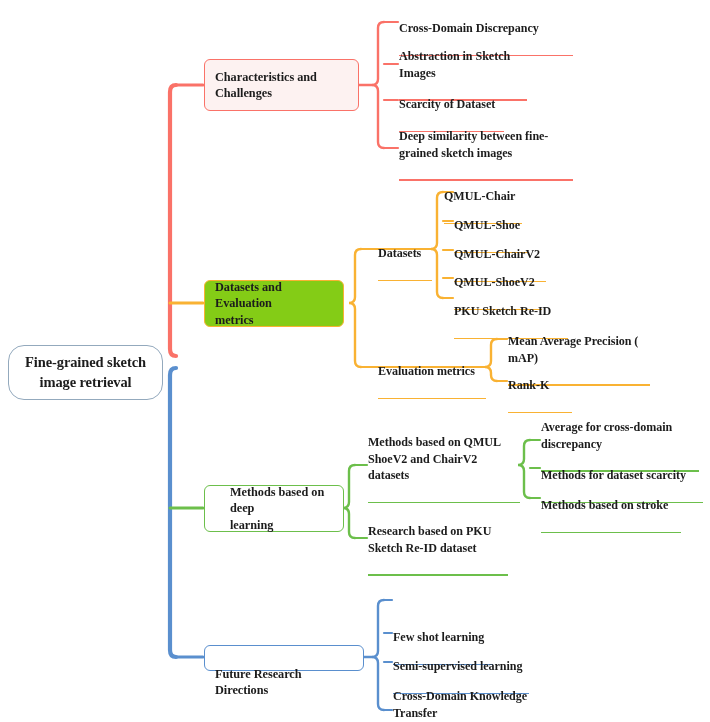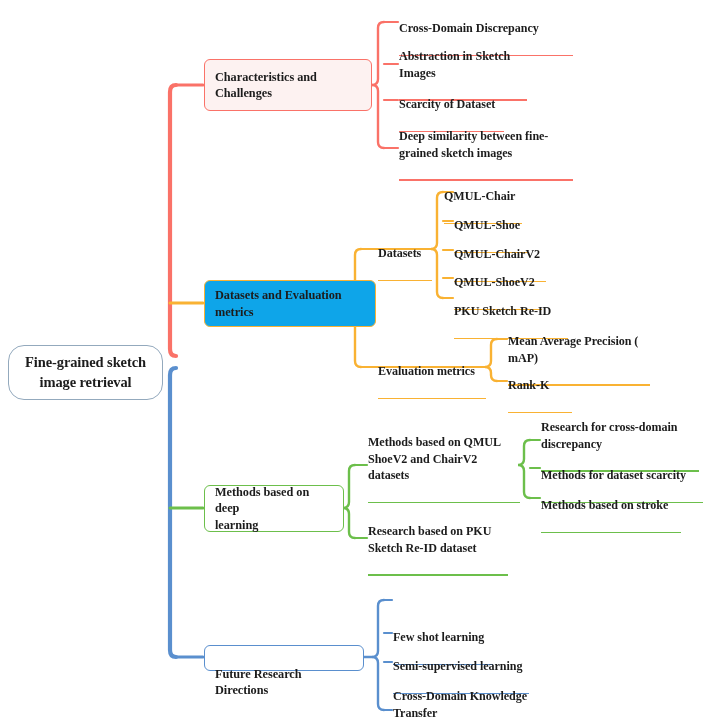--- a/index.html
+++ b/index.html
@@ -130,43 +130,43 @@
     <path d="M384 633 H392" stroke="#5a8fce" stroke-width="2.2" stroke-linecap="round"></path>
     <path d="M384 662 H392" stroke="#5a8fce" stroke-width="2.2" stroke-linecap="round"></path>
     <path d="M384 710 H392" stroke="#5a8fce" stroke-width="2.2" stroke-linecap="round"></path>
   </svg>
 
   <div class="root-node" style="left:8px; top:345px; width:155px; height:55px;border-radius:16px;">
     <span style="white-space:pre-line;">Fine-grained sketch
 image retrieval</span>
   </div>
 
-  <div class="branch-node" style="left:204px; top:59px; width:168px; height:52px;
+  <div class="branch-node" style="left:204px; top:59px; width:155px; height:52px;
               border:1.3px solid #fa7268; background:#fdf2f1;">
     <span style="white-space:pre-line;">Characteristics and
 Challenges</span>
   </div>
 
   <div class="uline-node" style="left:399px; top:4px; width:174px; color:#fa7268;">
     <span>Cross-Domain Discrepancy</span>
   </div>
   <div class="uline-node" style="left:399px; top:32px; width:128px; color:#fa7268;">
     <span>Abstraction in Sketch
 Images</span>
   </div>
   <div class="uline-node" style="left:399px; top:80px; width:105px; color:#fa7268;">
     <span>Scarcity of Dataset</span>
   </div>
   <div class="uline-node" style="left:399px; top:112px; width:174px; color:#fa7268;">
     <span>Deep similarity between fine-
 grained sketch images</span>
   </div>
 
-  <div class="branch-node" style="left:204px; top:280px; width:172px; height:47px;
-              border:1.5px solid #f9b233; background:#0ea5e9;">
+  <div class="branch-node" style="left:204px; top:280px; width:140px; height:47px;
+              border:1.5px solid #f9b233; background:#84cc16;">
     <span style="white-space:pre-line;">Datasets and Evaluation
 metrics</span>
   </div>
 
   <div class="uline-node" style="left:378px; top:229px; width:54px; color:#f9b233;">
     <span>Datasets</span>
   </div>
   <div class="uline-node" style="left:378px; top:347px; width:108px; color:#f9b233;">
     <span>Evaluation metrics</span>
   </div>
@@ -190,36 +190,36 @@
   <div class="uline-node" style="left:508px; top:317px; width:142px; color:#f9b233;">
     <span>Mean Average Precision (
 mAP)</span>
   </div>
   <div class="uline-node" style="left:508px; top:361px; width:64px; color:#f9b233;">
     <span>Rank-K</span>
   </div>
 
   <div class="branch-node" style="left:204px; top:485px; width:140px; height:47px;
               border:1.5px solid #6cbf4b; background:#ffffff;">
-    <span style="white-space:pre-line;">Methods based on deep
+    <span style="white-space:pre-line;margin-left:15px;">Methods based on deep
 learning</span>
   </div>
 
   <div class="uline-node" style="left:368px; top:418px; width:152px; color:#6cbf4b;">
     <span>Methods based on QMUL
 ShoeV2 and ChairV2
 datasets</span>
   </div>
   <div class="uline-node" style="left:368px; top:507px; width:140px; color:#6cbf4b;">
     <span>Research based on PKU
 Sketch Re-ID dataset</span>
   </div>
 
   <div class="uline-node" style="left:541px; top:403px; width:158px; color:#6cbf4b;">
-    <span>Research for cross-domain
+    <span>Average for cross-domain
 discrepancy</span>
   </div>
   <div class="uline-node" style="left:541px; top:451px; width:162px; color:#6cbf4b;">
     <span>Methods for dataset scarcity</span>
   </div>
   <div class="uline-node" style="left:541px; top:481px; width:140px; color:#6cbf4b;">
     <span>Methods based on stroke</span>
   </div>
 
   <div class="branch-node" style="left:204px; top:645px; width:160px; height:26px;

